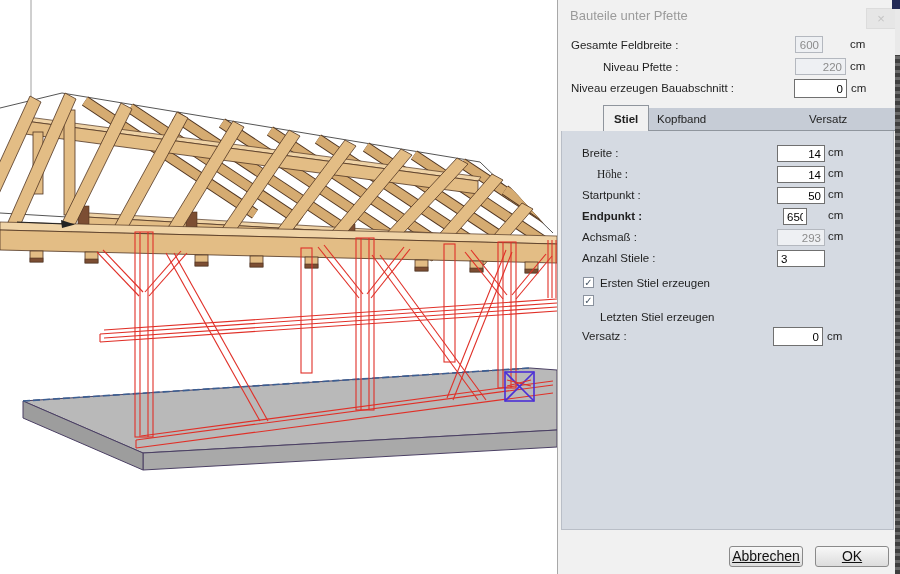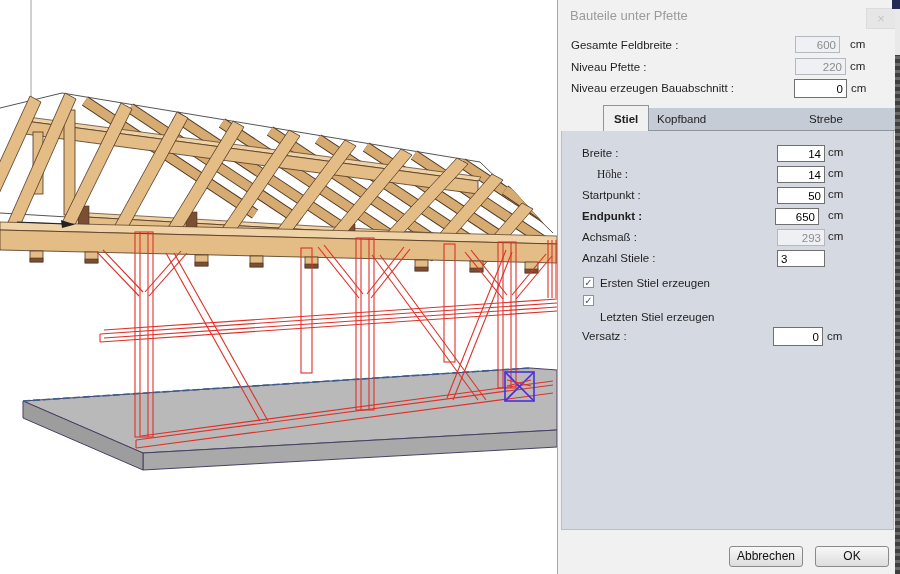--- a/index.html
+++ b/index.html
@@ -48,21 +48,21 @@
            border-bottom:1px solid var(--border);box-sizing:border-box;margin-left:42px;}
   .tab{position:absolute;top:0;height:23px;line-height:23px;padding:0 10px;}
   .tab.active{top:-3px;height:26px;line-height:26px;background:var(--dialog_bg);
               border:1px solid var(--border);border-bottom:none;font-weight:bold;}
   .pane{position:absolute;left:3px;top:131px;width:333px;height:399px;background:var(--pane_bg);
         border:1px solid #b9bec7;border-top:none;box-sizing:border-box;}
 
   .checkbox{position:absolute;width:11px;height:11px;background:#fff;border:1px solid #8a929e;
             box-sizing:border-box;font-size:10px;line-height:9px;text-align:center;color:#4a5a6a;}
   .btn{position:absolute;height:21px;box-sizing:border-box;border:1px solid #8a8a8a;border-radius:3px;
-       background:linear-gradient(#f8f8f8,#dcdcdc);text-align:center;line-height:19px;font-size:12px;color:#111;}
+       background:linear-gradient(#f8f8f8,#dcdcdc);text-align:center;line-height:19px;font-size:14px;color:#111;text-decoration:underline;}
 </style>
 </head>
 <body>
 
 <div id="stage">
 
   <div id="viewport">
     <svg width="557" height="574" viewBox="0 0 557 574">
       <defs>
         <clipPath id="roofclip">
@@ -244,52 +244,52 @@
       </g>
     </svg>
   </div>
 
   <div id="dialog">
 
     <div class="dlg-title">Bauteile unter Pfette</div>
     <div class="close-btn">×</div>
 
     <div class="fld-label" style="top:39px;">Gesamte Feldbreite :</div>
-    <input class="inp dis" style="left: 237px; top: 36px; width: 45px;" readonly="" value="600">
+    <input class="inp dis" style="left: 237px; top: 36px; width: 28px;" readonly="" value="600">
     <div class="unit" style="left:292px;top:38px;">cm</div>
 
-    <div class="fld-label" style="top:61px;">Niveau Pfette :</div>
+    <div class="fld-label" style="top:61px;margin-left:32px;">Niveau Pfette :</div>
     <input class="inp dis" style="left: 237px; top: 58px; width: 51px;" readonly="" value="220">
     <div class="unit" style="left:292px;top:60px;">cm</div>
 
     <div class="fld-label" style="top:82px;">Niveau erzeugen Bauabschnitt :</div>
     <input class="inp" style="left: 236px; top: 79px; width: 53px; height: 19px;" value="0">
     <div class="unit" style="left:293px;top:82px;">cm</div>
 
     <div class="tabband">
       <div class="tab active" style="left:0px;">Stiel</div>
       <div class="tab" style="left:44px;">Kopfband</div>
-      <div class="tab" style="left:196px;">Strebe</div>
+      <div class="tab" style="left:196px;">Versatz</div>
     </div>
 
     <div class="pane">
       <div class="fld-label" style="left:20px;top:16px;">Breite :</div>
       <input class="inp" style="left: 215px; top: 14px; width: 48px;" value="14">
       <div class="unit" style="left:266px;top:15px;">cm</div>
 
       <div class="fld-label" style="left:35px;top:37px;font-family:Liberation Serif, serif;">Höhe :</div>
       <input class="inp" style="left: 215px; top: 35px; width: 48px;" value="14">
       <div class="unit" style="left:266px;top:36px;">cm</div>
 
       <div class="fld-label" style="left:20px;top:58px;">Startpunkt :</div>
       <input class="inp" style="left: 215px; top: 56px; width: 48px;" value="50">
       <div class="unit" style="left:266px;top:57px;">cm</div>
 
       <div class="fld-label" style="left:20px;top:79px;font-weight:bold;">Endpunkt :</div>
-      <input class="inp" style="left: 213px; top: 77px; width: 44px;" value="650">
+      <input class="inp" style="left: 221px; top: 77px; width: 24px;" value="650">
       <div class="unit" style="left:266px;top:78px;">cm</div>
 
       <div class="fld-label" style="left:20px;top:100px;">Achsmaß :</div>
       <input class="inp dis" style="left: 215px; top: 98px; width: 48px;" readonly="" value="293">
       <div class="unit" style="left:266px;top:99px;">cm</div>
 
       <div class="fld-label" style="left:20px;top:121px;">Anzahl Stiele :</div>
       <input class="inp left" style="left: 215px; top: 119px; width: 48px;" value="3">
 
       <div class="checkbox" style="left:21px;top:146px;">

